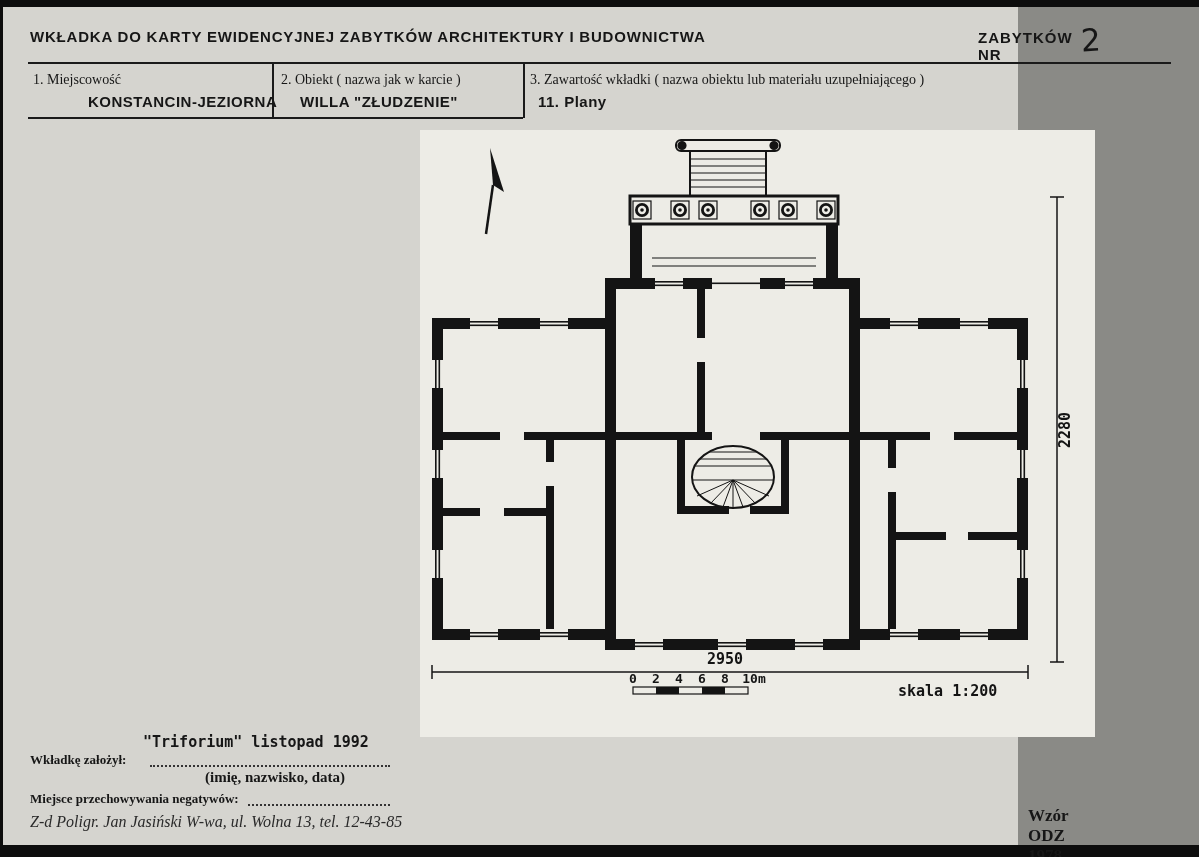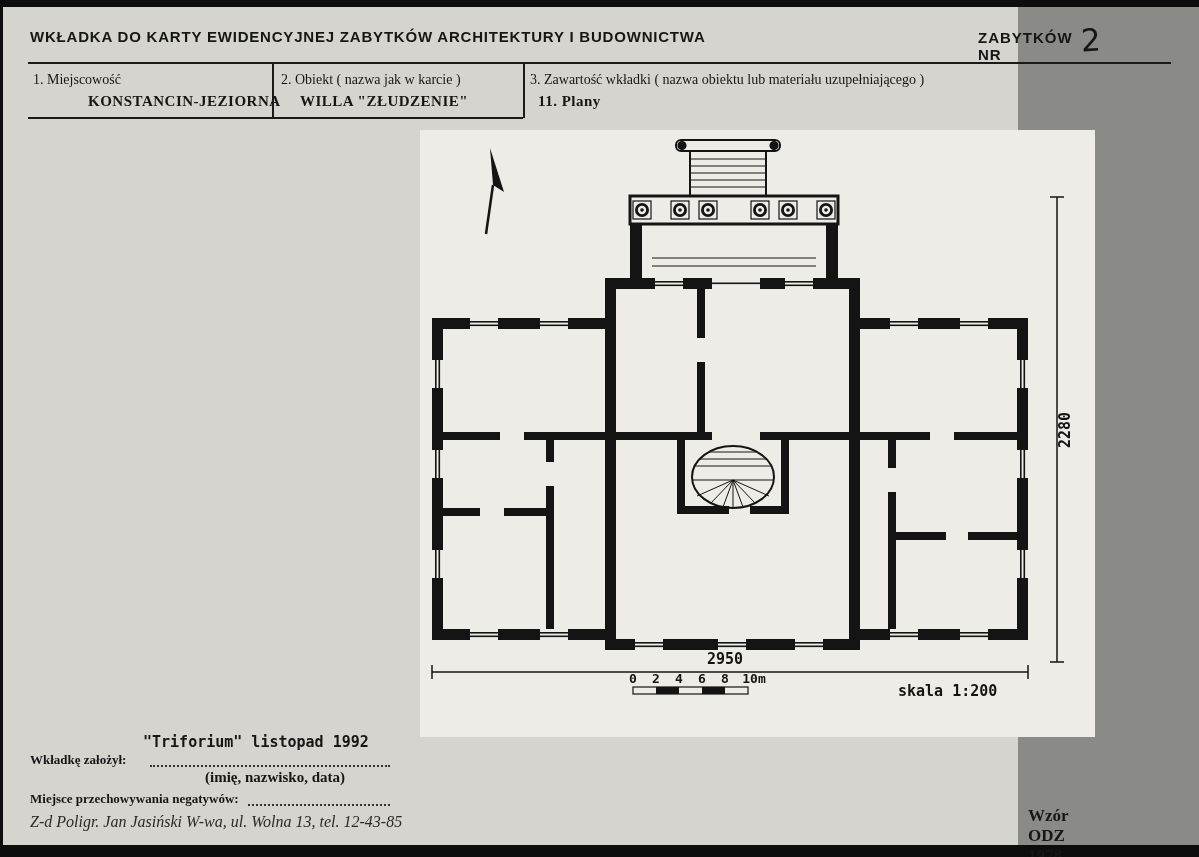--- a/index.html
+++ b/index.html
@@ -17,21 +17,21 @@
   .hr1{position:absolute;left:28px;top:62px;width:1143px;height:2px;background:#1a1a1a;}
   .hr2{position:absolute;left:28px;top:117px;width:495px;height:2px;background:#1a1a1a;}
   .vsep{position:absolute;top:62px;width:1.5px;height:56px;background:#1a1a1a;}
   .vsep1{left:272px;}
   .vsep2{left:523px;}
 
   .field-label{position:absolute;font-family:"Liberation Serif",serif;font-size:14px;}
   .fl1{left:33px;top:72px;}
   .fl2{left:281px;top:72px;}
   .fl3{left:530px;top:72px;}
-  .field-value{position:absolute;font-family:Liberation Serif, serif;font-size:15px;font-weight:700;letter-spacing:0.5px;}
+  .field-value{position:absolute;font-family:Liberation Sans, sans-serif;font-size:15px;font-weight:700;letter-spacing:0.5px;}
   .fv1{left:88px;top:93px;}
   .fv2{left:300px;top:93px;}
   .fv3{left:538px;top:93px;}
 
   .plan-sheet{position:absolute;left:420px;top:130px;width:675px;height:607px;background:#edece6;}
   .plan-sheet svg{position:absolute;left:0;top:0;}
 
   .triforium{position:absolute;left:143px;top:733px;font-family:"DejaVu Sans Mono",monospace;font-size:15px;font-weight:700;}
   .founded-label{position:absolute;left:30px;top:752px;font-family:"Liberation Serif",serif;font-size:13px;font-weight:700;}
   .founded-dots{position:absolute;left:150px;top:752px;width:240px;height:13px;border-bottom:2px dotted #333;}

